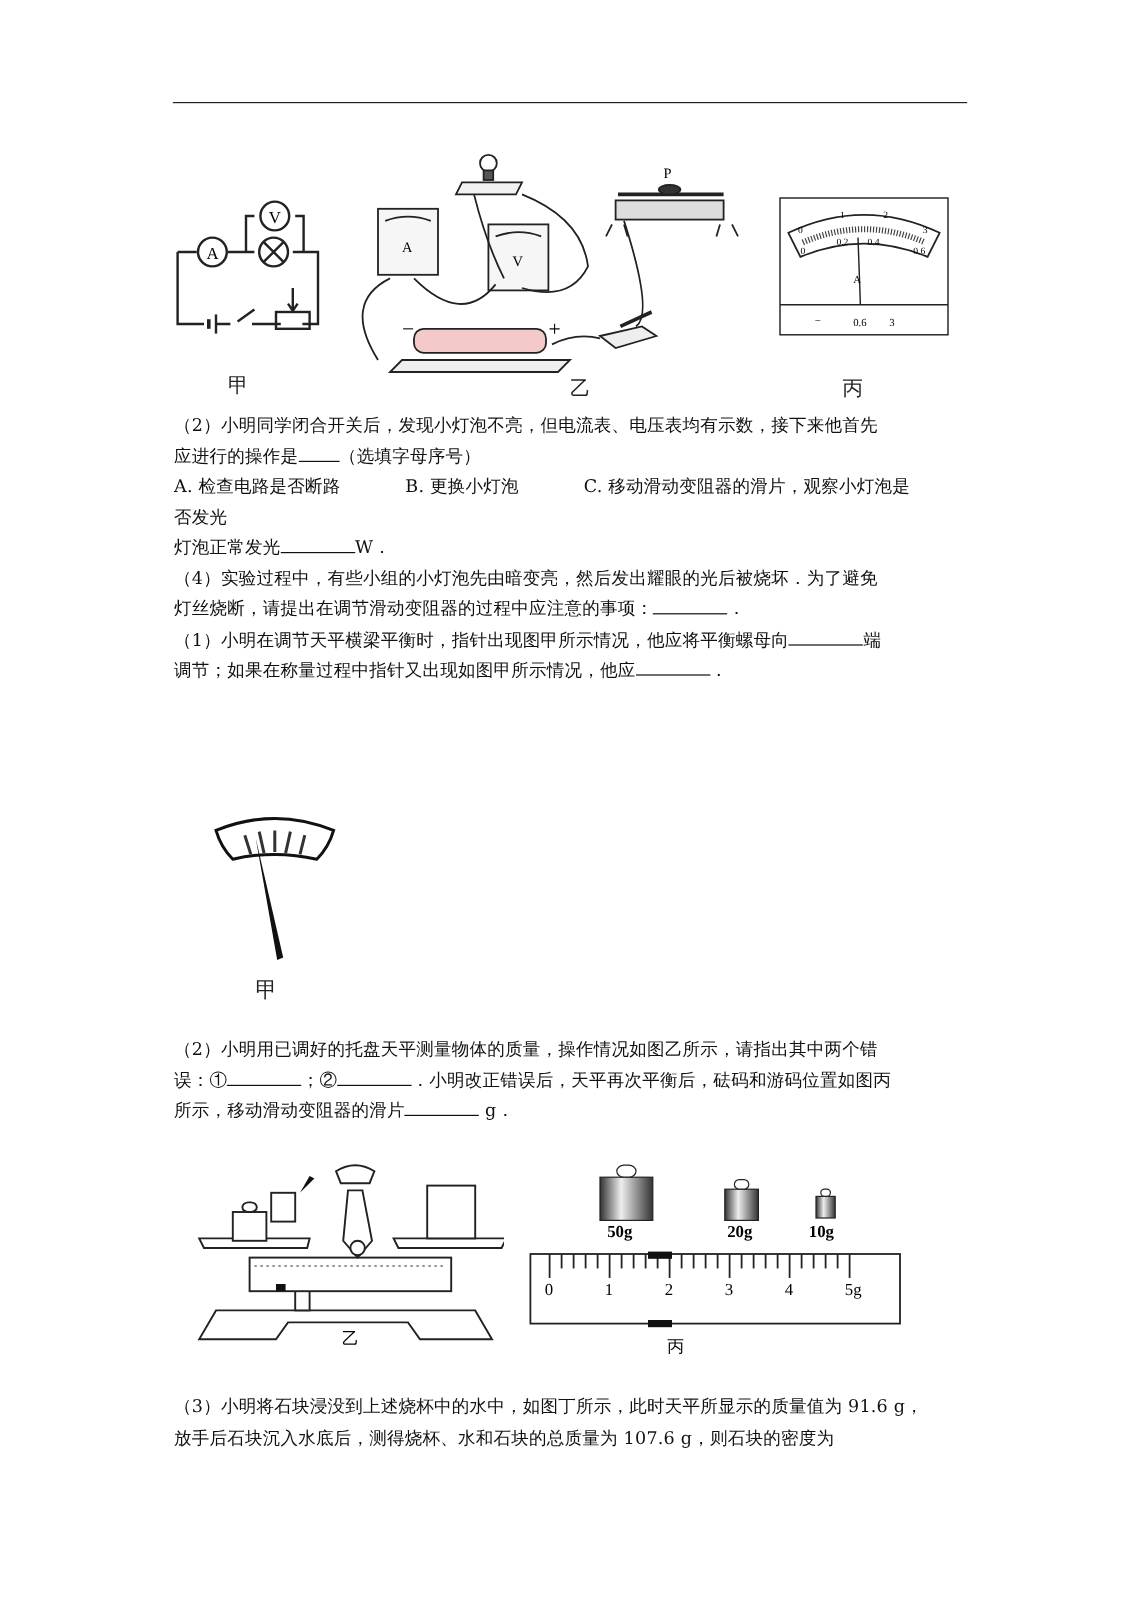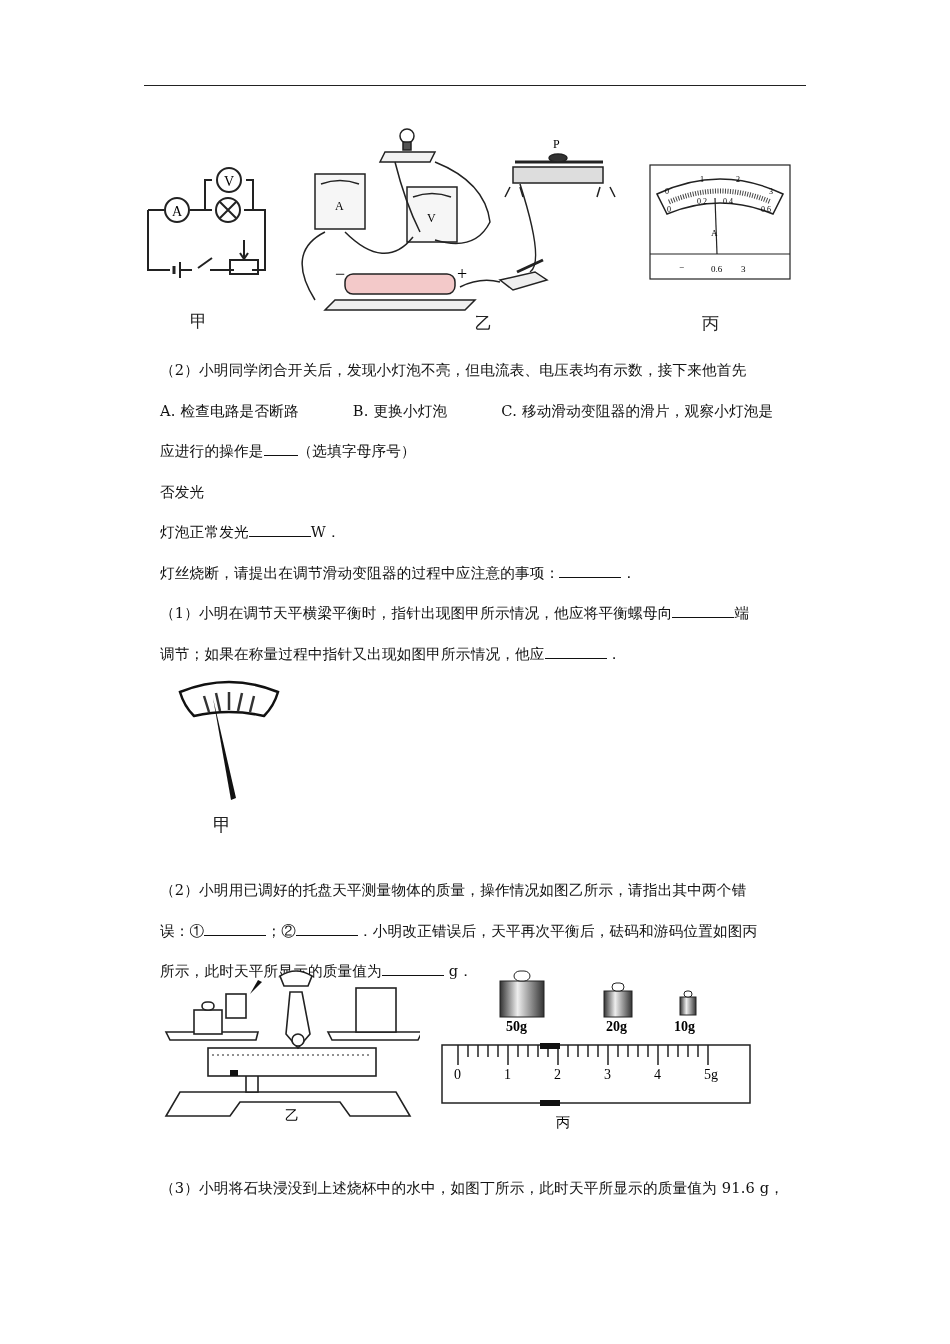--- a/index.html
+++ b/index.html
@@ -2,21 +2,21 @@
 <html><head>
 <meta charset="utf-8">
 <style>
   html, body { margin:0; padding:0; background:#ffffff; }
   body { width:950px; height:1344px; position:relative; overflow:hidden;
          font-family:"DejaVu Serif","Liberation Serif",serif; color:#111; }
   .rule { position:absolute; left:144px; top:85px; width:662px; height:1px; background:#222; }
   .fig { position:absolute; }
   .caption { position:absolute; font-size:17px; font-family:"DejaVu Sans","Liberation Sans",sans-serif; color:#222; }
   .para { position:absolute; left:144px; width:664px; font-size:14.6px; line-height:24.5px; letter-spacing:0.2px; }
-  .para p { margin:16px; }
+  .para p { margin:1px; }
   .blank { display:inline-block; border-bottom:1px solid #111; height:14px; vertical-align:baseline; }
   .b8 { width:62px; } .b3 { width:34px; }
   .opt-gap { display:inline-block; width:54px; }
   .small-cap { font-size:18px; }
   svg text { font-family:"Liberation Serif","DejaVu Serif",serif; }
 </style>
 </head>
 <body>
 
 <div class="rule"></div>
@@ -88,24 +88,25 @@
   <text x="112" y="48" font-size="8">0.6</text>
   <text x="62" y="72" font-size="9">A</text>
   <text x="30" y="106" font-size="9">−</text>
   <text x="62" y="108" font-size="9">0.6</text>
   <text x="92" y="108" font-size="9">3</text>
 </svg>
 <div class="caption" style="left:702px;top:312px">丙</div>
 
 <div class="para" style="top:342px">
   <p>（2）小明同学闭合开关后，发现小灯泡不亮，但电流表、电压表均有示数，接下来他首先</p>
+  <p><span>应进行的操作是</span><span class="blank b3"></span><span>（选填字母序号）</span></p>
   <p><span>A. 检查电路是否断路</span><span class="opt-gap"></span><span>B. 更换小灯泡</span><span class="opt-gap"></span><span>C. 移动滑动变阻器的滑片，观察小灯泡是</span></p>
-  <p><span>应进行的操作是</span><span class="blank b3"></span><span>（选填字母序号）</span></p>
   <p>否发光</p>
   <p><span>灯泡正常发光</span><span class="blank b8"></span><span>W．</span></p>
+  <p>（4）实验过程中，有些小组的小灯泡先由暗变亮，然后发出耀眼的光后被烧坏．为了避免</p>
   <p><span>灯丝烧断，请提出在调节滑动变阻器的过程中应注意的事项：</span><span class="blank b8"></span><span>．</span></p>
   <p><span>（1）小明在调节天平横梁平衡时，指针出现图甲所示情况，他应将平衡螺母向</span><span class="blank b8"></span><span>端</span></p>
   <p><span>调节；如果在称量过程中指针又出现如图甲所示情况，他应</span><span class="blank b8"></span><span>．</span></p>
 </div>
 
 <svg class="fig" style="left:174px;top:676px" width="110" height="130" viewBox="0 0 110 130">
   <path d="M6 16 Q55 -4 104 16 Q100 30 90 40 Q55 32 20 40 Q10 30 6 16 Z" fill="#fff" stroke="#111" stroke-width="2.5"></path>
   <g stroke="#333" stroke-width="2.5">
     <line x1="30" y1="20" x2="35" y2="36"></line>
     <line x1="42" y1="17" x2="46" y2="35"></line>
@@ -113,21 +114,21 @@
     <line x1="68" y1="17" x2="64" y2="35"></line>
     <line x1="80" y1="20" x2="76" y2="36"></line>
   </g>
   <path d="M39 22 L57 124 L62 122 Z" fill="#111"></path>
 </svg>
 <div class="caption small-cap" style="left:213px;top:813px">甲</div>
 
 <div class="para" style="top:862px">
   <p>（2）小明用已调好的托盘天平测量物体的质量，操作情况如图乙所示，请指出其中两个错</p>
   <p><span>误：①</span><span class="blank b8"></span><span>；②</span><span class="blank b8"></span><span>．小明改正错误后，天平再次平衡后，砝码和游码位置如图丙</span></p>
-  <p><span>所示，此时天平所显示的质量值为</span><span class="blank b8"></span><span> g．</span></p>
+  <p><span>所示，移动滑动变阻器的滑片</span><span class="blank b8"></span><span> g．</span></p>
 </div>
 
 <svg class="fig" style="left:160px;top:952px" width="260" height="170" viewBox="0 0 260 170">
   <g fill="#fff" stroke="#222" stroke-width="1.6">
     <path d="M20 140 L236 140 L250 164 L190 164 L180 150 L80 150 L70 164 L6 164 Z"></path>
     <rect x="86" y="112" width="12" height="28"></rect>
     <rect x="48" y="96" width="168" height="28"></rect>
     <path d="M6 80 H98 L96 88 H10 Z"></path>
     <path d="M168 80 H262 L258 88 H172 Z"></path>
     <rect x="34" y="58" width="28" height="24"></rect>
@@ -196,13 +197,14 @@
   <text x="64" y="124" font-size="14">1</text>
   <text x="114" y="124" font-size="14">2</text>
   <text x="164" y="124" font-size="14">3</text>
   <text x="214" y="124" font-size="14">4</text>
   <text x="264" y="124" font-size="14">5g</text>
   <text x="116" y="172" font-size="14">丙</text>
 </svg>
 
 <div class="para" style="top:1160px">
   <p>（3）小明将石块浸没到上述烧杯中的水中，如图丁所示，此时天平所显示的质量值为 91.6 g，</p>
+  <p>放手后石块沉入水底后，测得烧杯、水和石块的总质量为 107.6 g，则石块的密度为</p>
 </div>
 
 </body></html>

